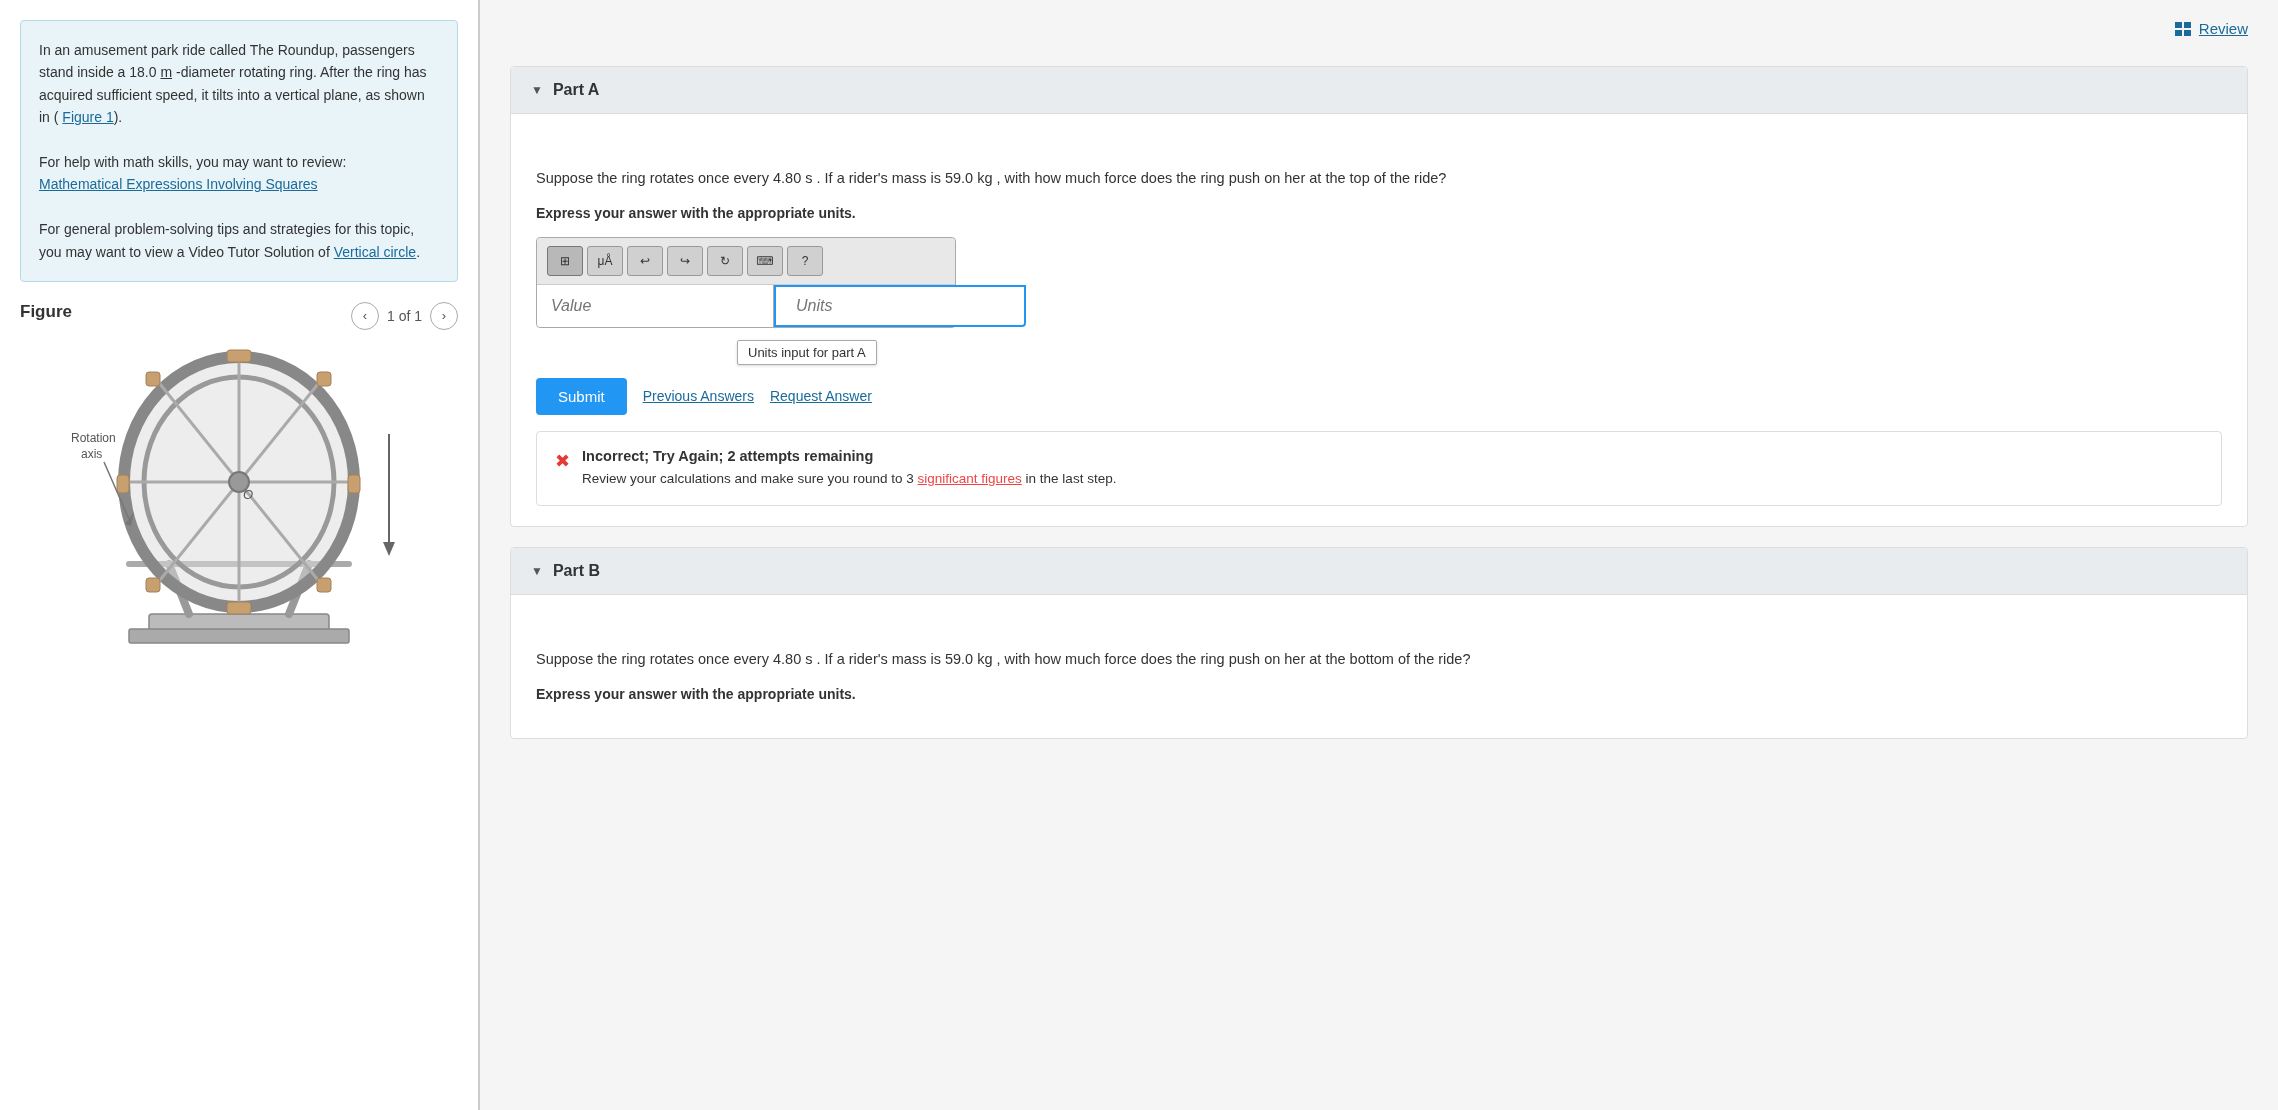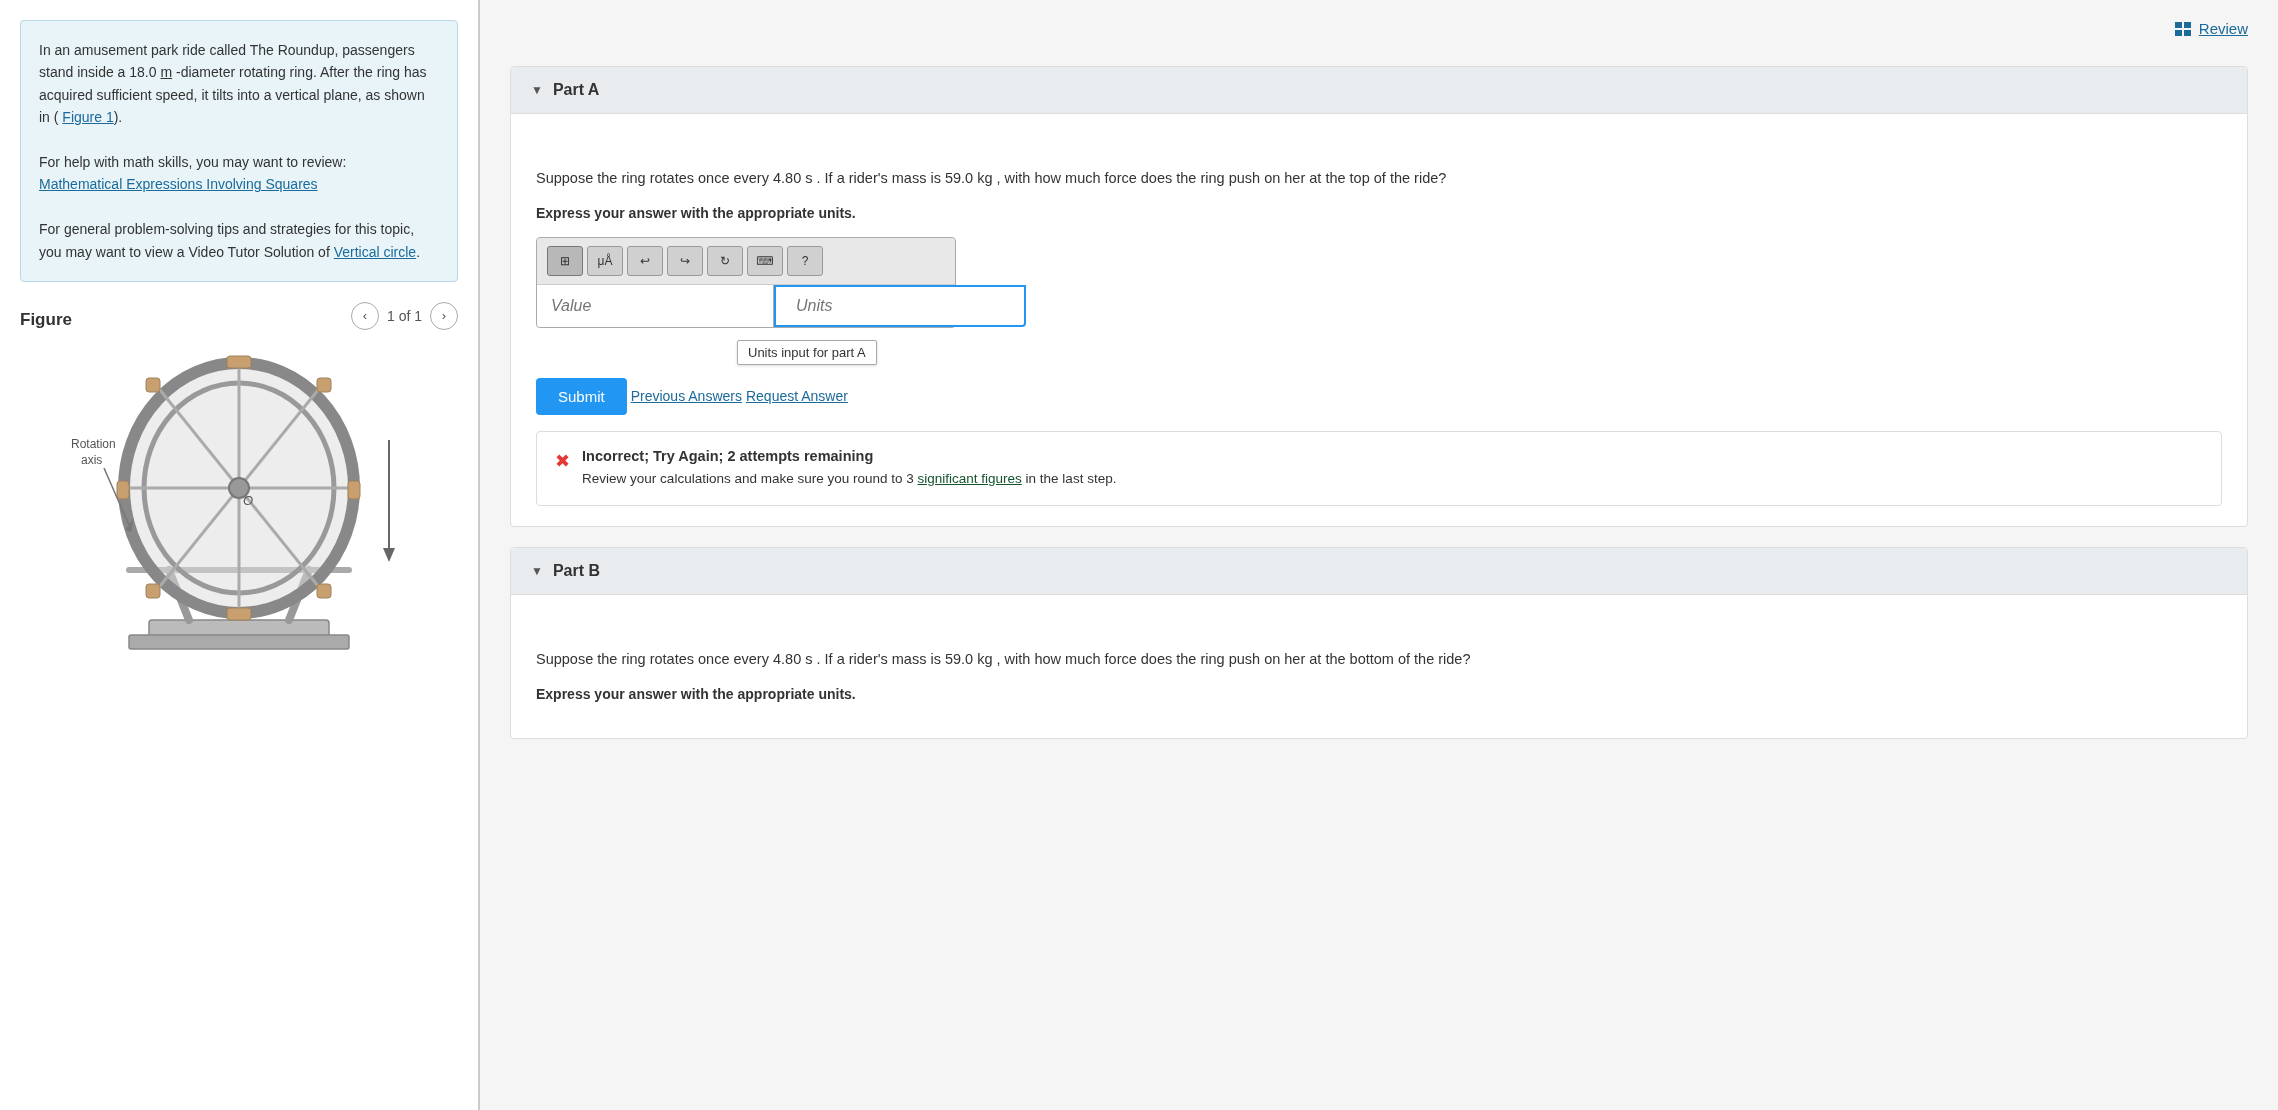--- a/index.html
+++ b/index.html
@@ -26,23 +26,23 @@
     }
 
     .problem-box a {
       color: #1a6a9a;
     }
 
     .figure-section { margin-top: 10px; }
 
     .figure-header {
       display: flex;
-      align-items: flex-end;
+      align-items: flex-start;
       justify-content: space-between;
-      margin-bottom: 10px;
+      margin-bottom: 4px;
     }
 
     .figure-title {
       font-size: 17px;
       font-weight: bold;
     }
 
     .figure-nav {
       display: flex;
       align-items: center;
@@ -224,21 +224,21 @@
       font-size: 13px;
       white-space: nowrap;
       z-index: 10;
       border-radius: 2px;
       box-shadow: 0 1px 3px rgba(0,0,0,0.15);
     }
 
     .answer-actions {
       display: flex;
       align-items: center;
-      gap: 4px;
+      gap: 16px;
       margin-top: 50px;
       margin-bottom: 14px;
     }
 
     .submit-btn {
       background: #2196F3;
       color: #fff;
       border: none;
       padding: 10px 22px;
       border-radius: 4px;
@@ -279,21 +279,21 @@
       font-size: 14.5px;
       margin-bottom: 5px;
     }
 
     .error-message {
       font-size: 13.5px;
       line-height: 1.5;
     }
 
     .error-message a {
-      color: #14532d;
+      color: #ef4444;
       text-decoration: underline;
     }
   </style>
 </head>
 <body>
 
 <div class="left-panel">
   <div class="problem-box">
     <p>
       In an amusement park ride called The Roundup, passengers stand inside a 18.0 <u>m</u> -diameter rotating ring. After the ring has acquired sufficient speed, it tilts into a vertical plane, as shown in (

